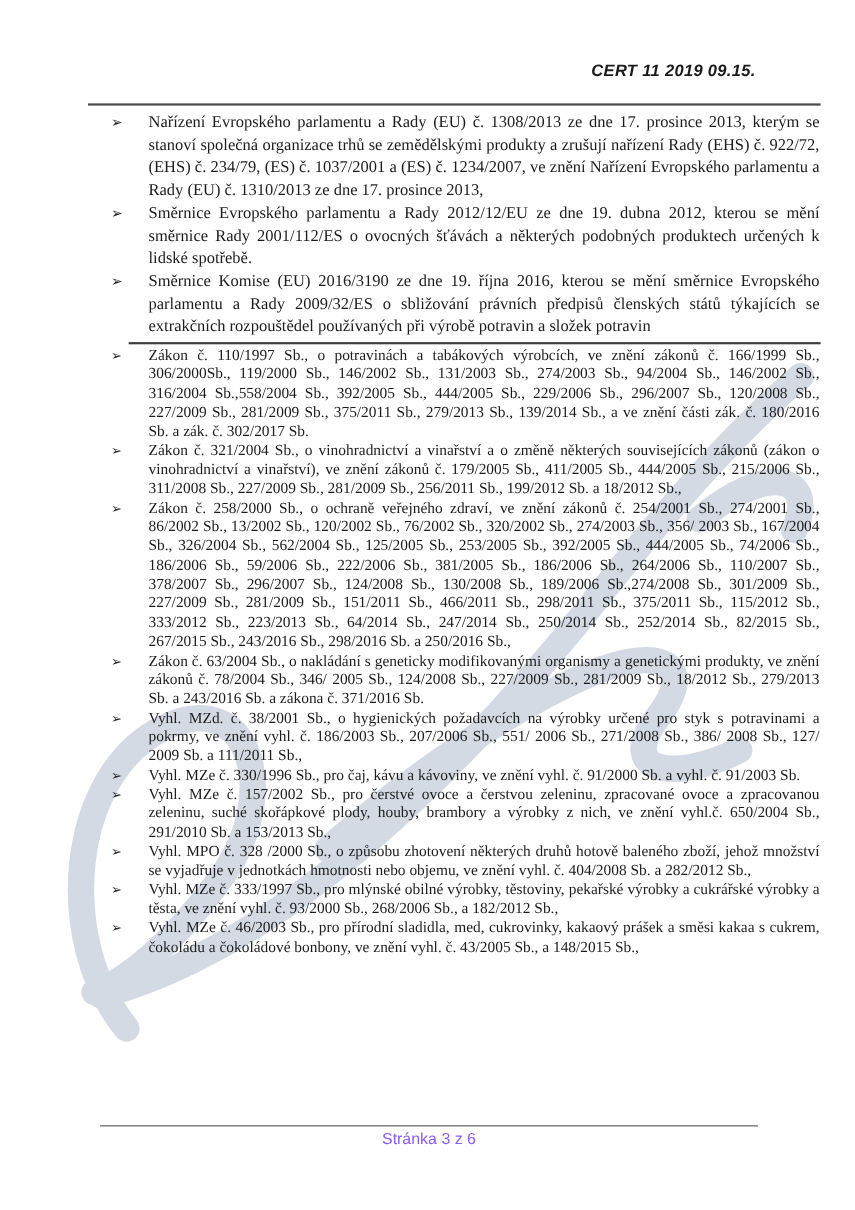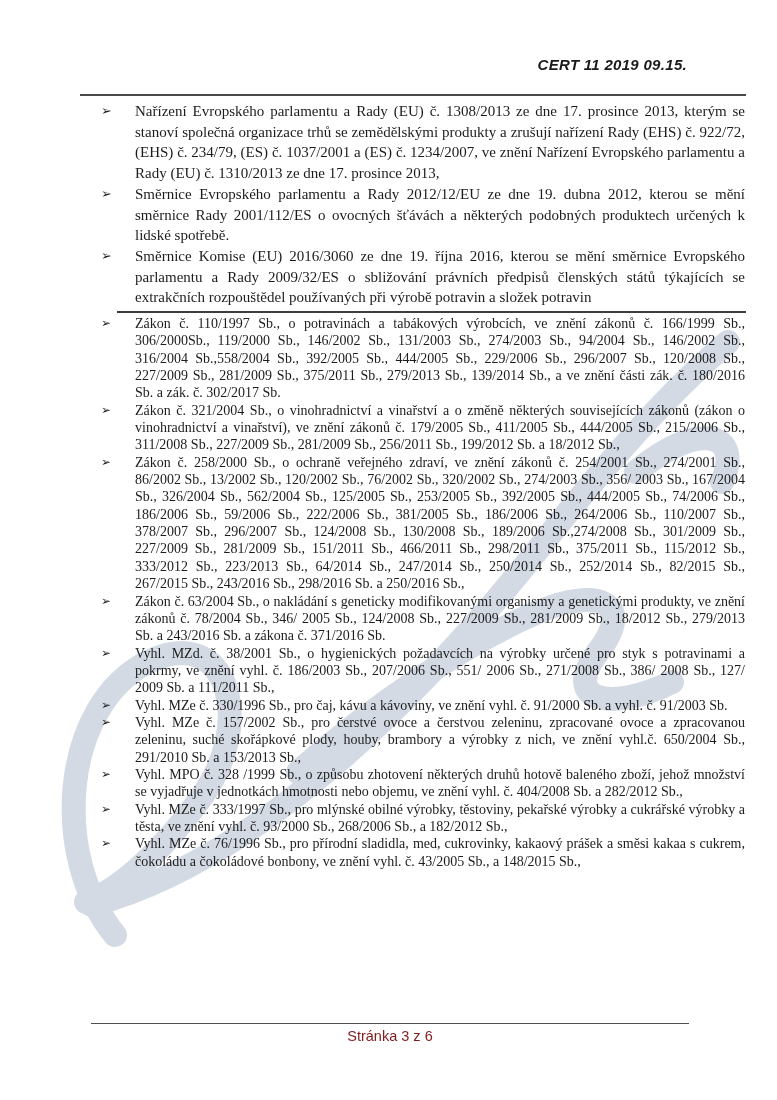--- a/index.html
+++ b/index.html
@@ -45,21 +45,21 @@
   .list-cz { position:absolute; top:303px; left:0; width:777px; box-sizing:border-box;
     font-size:14px; line-height:17.35px; }
   .list-cz li .arrow { font-size:0.8em; top:0.5px; }
 
   .footer-rule {
     position:absolute; top:1011px; left:91px; width:598px;
     border:none; border-top:1.5px solid #4f4f4f; margin:0;
   }
   .footer-text {
     position:absolute; top:1016px; left:91px; width:598px; text-align:center;
-    font-family:"Liberation Sans", sans-serif; font-size:14.5px; color:#7f1d1d;
+    font-family:"Liberation Sans", sans-serif; font-size:14.5px; color:#8b5cf6;
   }
 
   .bottom-scan-line {
     position:absolute; top:1091px; left:0; width:767px;
     border:none; border-top:1.5px solid #6a6a6a; margin:0;
   }
 </style>
 </head>
 <body>
 
@@ -73,36 +73,36 @@
 </svg>
 
 <div class="layer">
   <div class="header-ref">CERT 11 2019 09.15.</div>
 
   <hr class="top-rule">
 
   <ul class="legal-list list-eu">
       <li><span class="arrow">➢</span><span class="b">Nařízení Evropského parlamentu a Rady (EU) č. 1308/2013</span><span> ze dne 17. prosince 2013, kterým se stanoví společná organizace trhů se zemědělskými produkty a zrušují nařízení Rady (EHS) č. 922/72, (EHS) č. 234/79, (ES) č. 1037/2001 a (ES) č. 1234/2007, ve znění Nařízení Evropského parlamentu a Rady (EU) č. </span><span class="b">1310/2013</span><span> ze dne 17. prosince 2013,</span></li>
       <li><span class="arrow">➢</span><span class="b">Směrnice Evropského parlamentu a Rady 2012/12/EU</span><span> ze dne 19. dubna 2012, kterou se mění směrnice Rady 2001/112/ES o ovocných šťávách a některých podobných produktech určených k lidské spotřebě.</span></li>
-      <li><span class="arrow">➢</span><span class="b">Směrnice Komise (EU) 2016/3060</span><span> ze dne 19. října 2016, kterou se mění směrnice Evropského parlamentu a Rady 2009/32/ES o sbližování právních předpisů členských států týkajících se extrakčních rozpouštědel používaných při výrobě potravin a složek potravin</span></li>
+      <li><span class="arrow">➢</span><span class="b">Směrnice Komise (EU) 2016/3190</span><span> ze dne 19. října 2016, kterou se mění směrnice Evropského parlamentu a Rady 2009/32/ES o sbližování právních předpisů členských států týkajících se extrakčních rozpouštědel používaných při výrobě potravin a složek potravin</span></li>
     </ul>
 
   <hr class="mid-rule">
 
   <ul class="legal-list list-cz">
       <li><span class="arrow">➢</span><span class="b">Zákon č. 110/1997 Sb., o potravinách a tabákových výrobcích,</span><span> ve znění zákonů č. 166/1999 Sb., 306/2000Sb., 119/2000 Sb., 146/2002 Sb., 131/2003 Sb., 274/2003 Sb., 94/2004 Sb., 146/2002 Sb., 316/2004 Sb.,558/2004 Sb., 392/2005 Sb., 444/2005 Sb., 229/2006 Sb., 296/2007 Sb., 120/2008 Sb., 227/2009 Sb., 281/2009 Sb., 375/2011 Sb., 279/2013 Sb., 139/2014 Sb., a ve znění části zák. č. 180/2016 Sb. a </span><span class="b">zák. č. 302/2017 Sb.</span></li>
       <li><span class="arrow">➢</span><span class="b">Zákon č. 321/2004 Sb., o vinohradnictví a vinařství</span><span> a o změně některých souvisejících zákonů (zákon o vinohradnictví a vinařství), ve znění zákonů č. 179/2005 Sb., 411/2005 Sb., 444/2005 Sb., 215/2006 Sb., 311/2008 Sb., 227/2009 Sb., 281/2009 Sb., 256/2011 Sb., 199/2012 Sb. a 18/2012 Sb.,</span></li>
       <li><span class="arrow">➢</span><span class="b">Zákon č. 258/2000 Sb., o ochraně veřejného zdraví</span><span>, ve znění zákonů č. 254/2001 Sb., 274/2001 Sb., 86/2002 Sb., 13/2002 Sb., 120/2002 Sb., 76/2002 Sb., 320/2002 Sb., 274/2003 Sb., 356/ 2003 Sb., 167/2004 Sb., 326/2004 Sb., 562/2004 Sb., 125/2005 Sb., 253/2005 Sb., 392/2005 Sb., 444/2005 Sb., 74/2006 Sb., 186/2006 Sb., 59/2006 Sb., 222/2006 Sb., 381/2005 Sb., 186/2006 Sb., 264/2006 Sb., 110/2007 Sb., 378/2007 Sb., 296/2007 Sb., 124/2008 Sb., 130/2008 Sb., 189/2006 Sb.,274/2008 Sb., 301/2009 Sb., 227/2009 Sb., 281/2009 Sb., 151/2011 Sb., 466/2011 Sb., 298/2011 Sb., 375/2011 Sb., 115/2012 Sb., 333/2012 Sb., 223/2013 Sb., 64/2014 Sb., 247/2014 Sb., 250/2014 Sb., 252/2014 Sb., 82/2015 Sb., 267/2015 Sb., 243/2016 Sb., 298/2016 Sb. a 250/2016 Sb.,</span></li>
       <li><span class="arrow">➢</span><span class="b">Zákon č. 63/2004 Sb., o nakládání s geneticky modifikovanými organismy a genetickými produkty</span><span>, ve znění zákonů č. 78/2004 Sb., 346/ 2005 Sb., 124/2008 Sb., 227/2009 Sb., 281/2009 Sb., 18/2012 Sb., 279/2013 Sb. a 243/2016 Sb. </span><span class="b">a zákona č. 371/2016 Sb.</span></li>
       <li><span class="arrow">➢</span><span class="b">Vyhl. MZd. č. 38/2001 Sb., o hygienických požadavcích na výrobky určené pro styk s potravinami a pokrmy</span><span>, ve znění vyhl. č. 186/2003 Sb., 207/2006 Sb., 551/ 2006 Sb., 271/2008 Sb., 386/ 2008 Sb., 127/ 2009 Sb. a 111/2011 Sb.,</span></li>
       <li><span class="arrow">➢</span><span class="b">Vyhl. MZe č. 330/1996 Sb., pro čaj, kávu a kávoviny</span><span>, ve znění vyhl. č. 91/2000 Sb. a vyhl. č. 91/2003 Sb.</span></li>
       <li><span class="arrow">➢</span><span class="b">Vyhl. MZe č. 157/2002 Sb., pro čerstvé ovoce a čerstvou zeleninu, zpracované ovoce a zpracovanou zeleninu, suché skořápkové plody, houby, brambory a výrobky z nich</span><span>, ve znění vyhl.č. 650/2004 Sb., 291/2010 Sb. a 153/2013 Sb.,</span></li>
-      <li><span class="arrow">➢</span><span class="b">Vyhl. MPO č. 328 /1999 Sb., o způsobu zhotovení některých druhů hotově baleného zboží, jehož množství se vyjadřuje v jednotkách hmotnosti nebo objemu</span><span>, ve znění vyhl. č. 404/2008 Sb. a 282/2012 Sb.,</span></li>
+      <li><span class="arrow">➢</span><span class="b">Vyhl. MPO č. 328 /2000 Sb., o způsobu zhotovení některých druhů hotově baleného zboží, jehož množství se vyjadřuje v jednotkách hmotnosti nebo objemu</span><span>, ve znění vyhl. č. 404/2008 Sb. a 282/2012 Sb.,</span></li>
       <li><span class="arrow">➢</span><span class="b">Vyhl. MZe č. 333/1997 Sb., pro mlýnské obilné výrobky, těstoviny, pekařské výrobky a cukrářské výrobky a těsta</span><span>, ve znění vyhl. č. 93/2000 Sb., 268/2006 Sb., a 182/2012 Sb.,</span></li>
-      <li><span class="arrow">➢</span><span class="b">Vyhl. MZe č. 76/1996 Sb., pro přírodní sladidla, med, cukrovinky, kakaový prášek a směsi kakaa s cukrem, čokoládu a čokoládové bonbony</span><span>, ve znění vyhl. č. 43/2005 Sb., a 148/2015 Sb.,</span></li>
+      <li><span class="arrow">➢</span><span class="b">Vyhl. MZe č. 46/2003 Sb., pro přírodní sladidla, med, cukrovinky, kakaový prášek a směsi kakaa s cukrem, čokoládu a čokoládové bonbony</span><span>, ve znění vyhl. č. 43/2005 Sb., a 148/2015 Sb.,</span></li>
     </ul>
 
   <hr class="footer-rule">
 
   <div class="footer-text">
     <span>Stránka </span><span class="b">3</span><span> z </span><span class="b">6</span>
   </div>
 
   <hr class="bottom-scan-line">
 </div>

